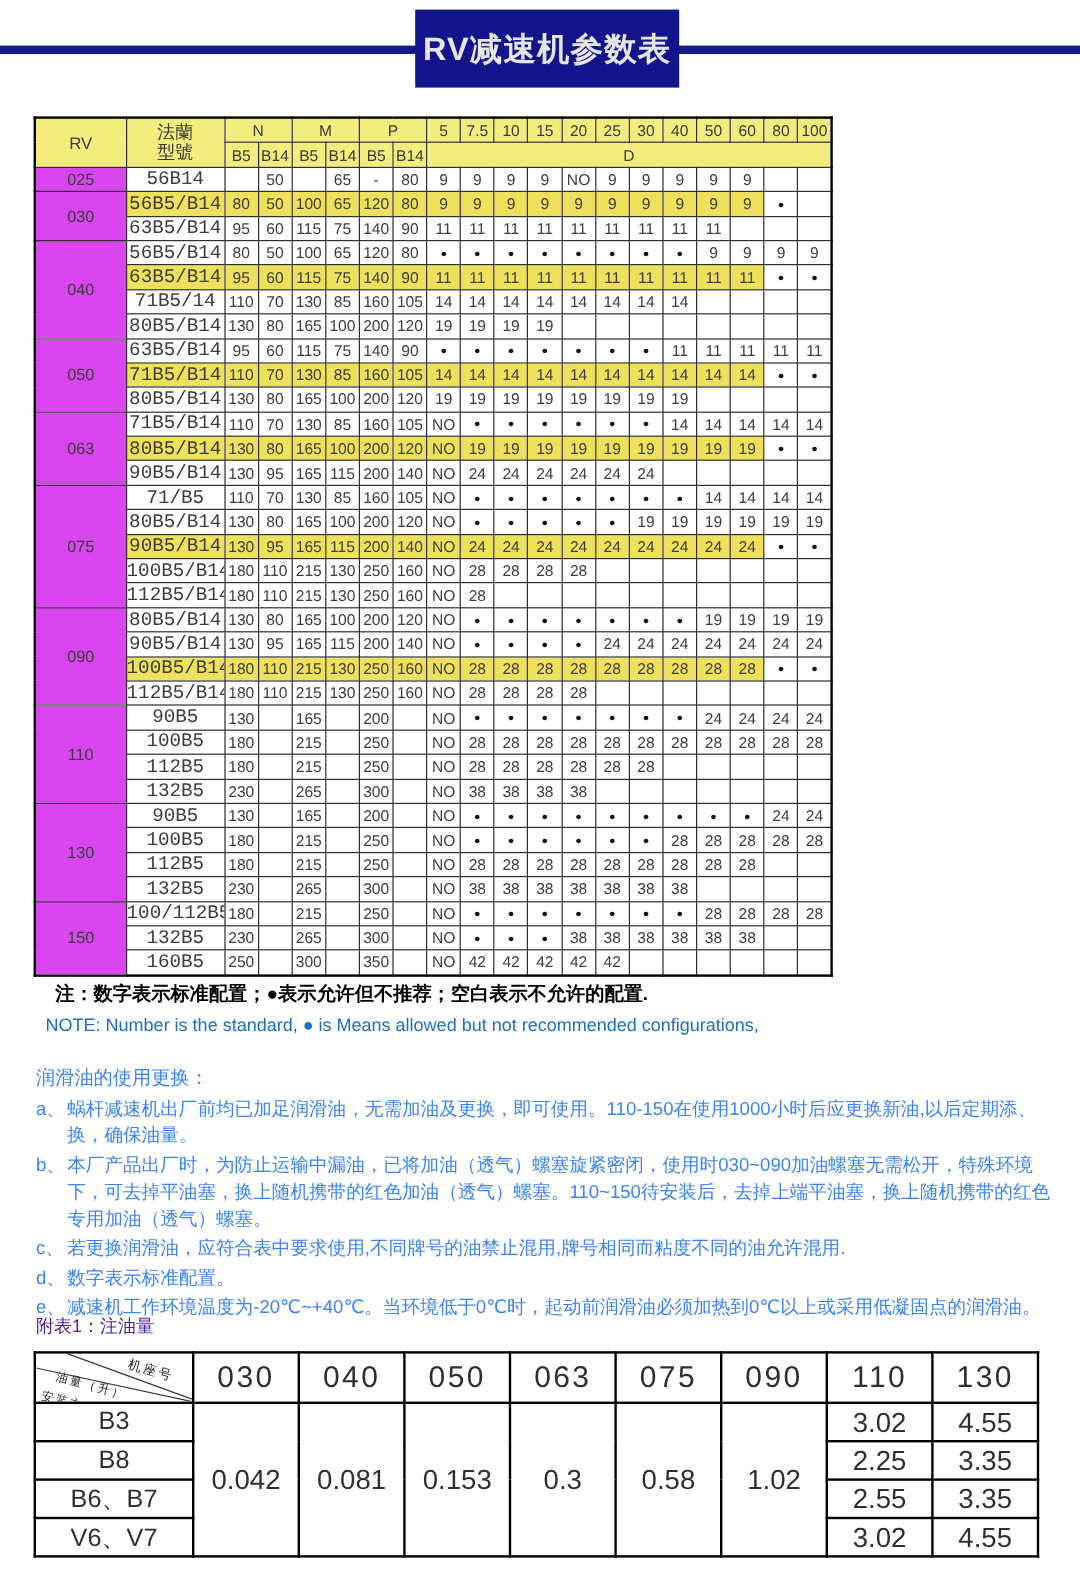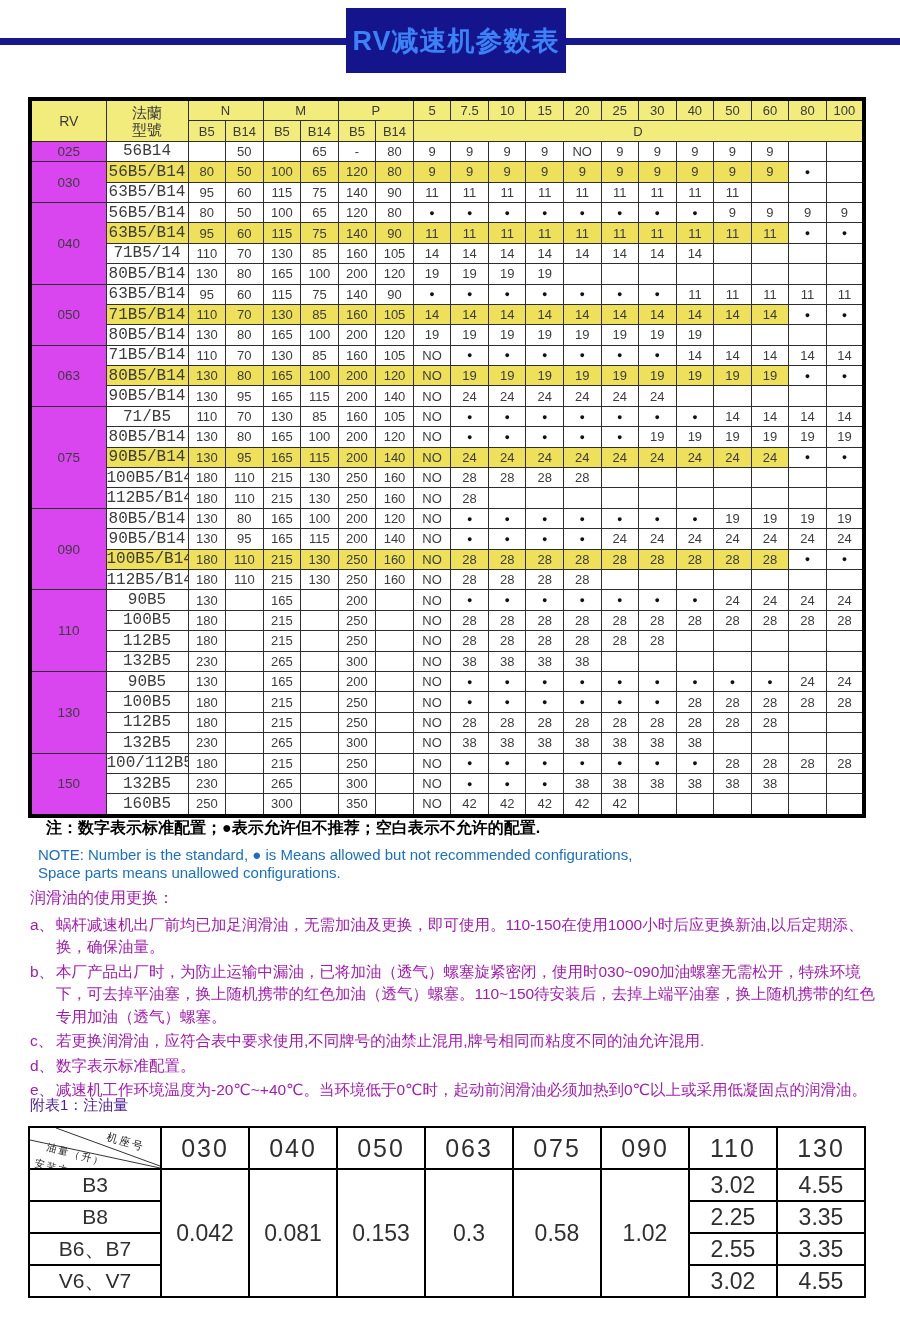--- a/index.html
+++ b/index.html
@@ -1,36 +1,36 @@
 <!DOCTYPE html>
 <html><head>
 <meta charset="utf-8">
 <style>
   html,body{margin:0;padding:0;background:#fff;}
   body{width:900px;height:1324px;position:relative;font-family:"Liberation Sans","DejaVu Sans",sans-serif;}
   .top-rule{position:absolute;left:0;top:38px;width:900px;height:7px;background:#17178e;}
   .title-box{position:absolute;left:346px;top:8px;width:220px;height:65px;background:#14148c;display:flex;align-items:center;justify-content:center;z-index:2;}
-  .title-box span{color:#3b82f6;font-size:27px;font-weight:bold;letter-spacing:1px;}
+  .title-box span{color:#e5e5e5;font-size:27px;font-weight:bold;letter-spacing:1px;}
 
   .mt-wrap{position:absolute;left:28px;top:97px;}
-  table.mt{border-collapse:collapse;table-layout:fixed;width:838px;border:4px solid #000000;}
+  table.mt{border-collapse:collapse;table-layout:fixed;width:666px;border:2px solid #000000;}
   .mt th,.mt td{border:1px solid #2e2e2e;text-align:center;vertical-align:middle;padding:0;height:19.4px;font-size:13px;color:#3c3c3c;overflow:hidden;white-space:nowrap;}
   .mt thead th{background:#f2ec7d;font-weight:normal;color:#3a3a3a;}
   .mt .rv-h{font-size:14px;}
   .mt .fl-h{white-space:pre-line;font-size:15px;line-height:1.15;}
   .mt .rvcell{background:#d946ef;font-size:13.5px;}
   .mt .flcell{font-size:16px;font-family:Liberation Mono, monospace;}
   .mt .hl{background:#eee05a;}
   .mt .dot{font-size:9px;color:#111;}
 
   .notes{position:absolute;left:30px;top:818px;width:860px;}
   .note-cn{font-weight:bold;font-size:16px;color:#000;margin:0 0 7px 16px;}
   .note-en{color:#1b6fc0;font-size:15px;margin:0 0 1px 8px;}
 
-  .lube{position:absolute;left:30px;top:888px;width:848px;color:#a21caf;}
+  .lube{position:absolute;left:30px;top:888px;width:848px;color:#3b82f6;}
   .lube-title{font-size:16px;margin:0 0 5px 0;}
   .lube-item{display:flex;font-size:15.5px;line-height:1.45;margin-bottom:2px;}
   .lube-item .lbl{flex:none;width:26px;}
   .lube-item .txt{flex:1;}
 
   .appendix{position:absolute;left:30px;top:1096px;font-size:15px;color:#4c1d95;margin:0;}
 
   table.ot{position:absolute;left:28px;top:1126px;border-collapse:collapse;table-layout:fixed;width:838px;}
   .ot th,.ot td{border:2px solid #000;text-align:center;vertical-align:middle;color:#2f2f2f;padding:0;}
   .ot thead th{height:40px;font-size:25px;font-weight:normal;letter-spacing:2px;}
@@ -807,21 +807,20 @@
             <td class=""></td>
             <td class=""></td>
           </tr>
         </tbody>
       </table>
   </div>
 
   <div class="notes">
     <p class="note-cn">注：数字表示标准配置；●表示允许但不推荐；空白表示不允许的配置.</p>
     <p class="note-en">NOTE: Number is the standard, ● is Means allowed but not recommended configurations,</p>
-    <p class="note-en">Space parts means unallowed configurations.</p>
   </div>
 
   <div class="lube">
     <p class="lube-title">润滑油的使用更换：</p>
     <div class="lube-item">
       <span class="lbl">a、</span>
       <span class="txt">蜗杆减速机出厂前均已加足润滑油，无需加油及更换，即可使用。110-150在使用1000小时后应更换新油,以后定期添、换，确保油量。</span>
     </div>
     <div class="lube-item">
       <span class="lbl">b、</span>

